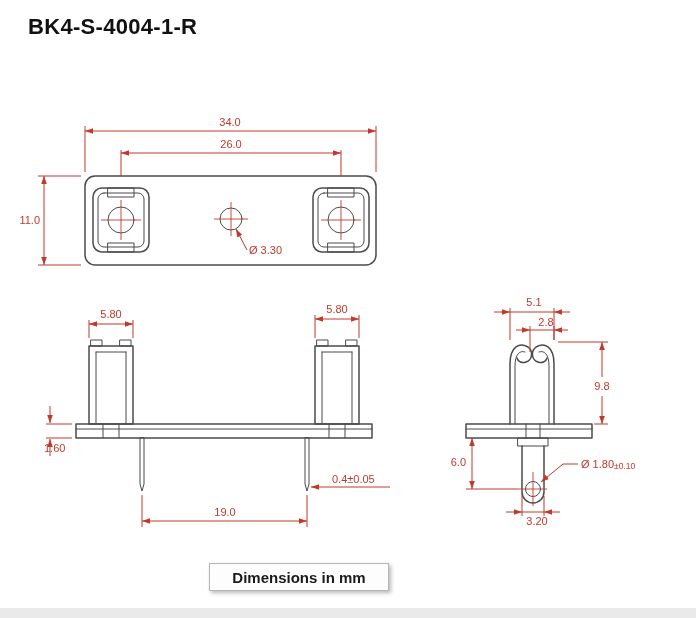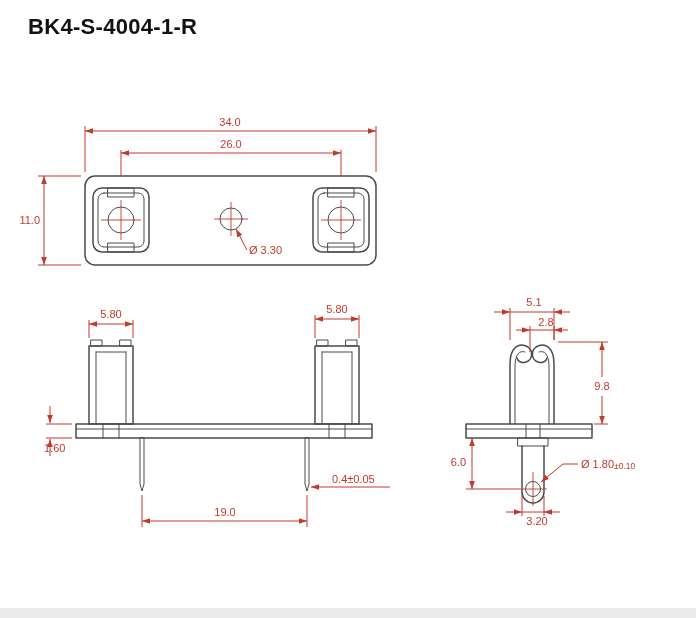--- a/index.html
+++ b/index.html
@@ -233,15 +233,18 @@
         <line class="dim" x1="522" y1="494" x2="522" y2="516"></line>
         <line class="dim" x1="544" y1="496" x2="544" y2="516"></line>
         <line class="dim" x1="522" y1="512" x2="544" y2="512"></line>
         <line class="dim" x1="506" y1="512" x2="522" y2="512" marker-end="url(#arrow)"></line>
         <line class="dim" x1="560" y1="512" x2="544" y2="512" marker-end="url(#arrow)"></line>
         <text class="dimtxt" x="537" y="525" text-anchor="middle">3.20</text>
       </g>
     </g>
   </svg>
 
+  <div class="footer-box">
+    <span>Dimensions in mm</span>
+  </div>
 
   <div class="bottom-strip"></div>
 </div>
 
 </body></html>

